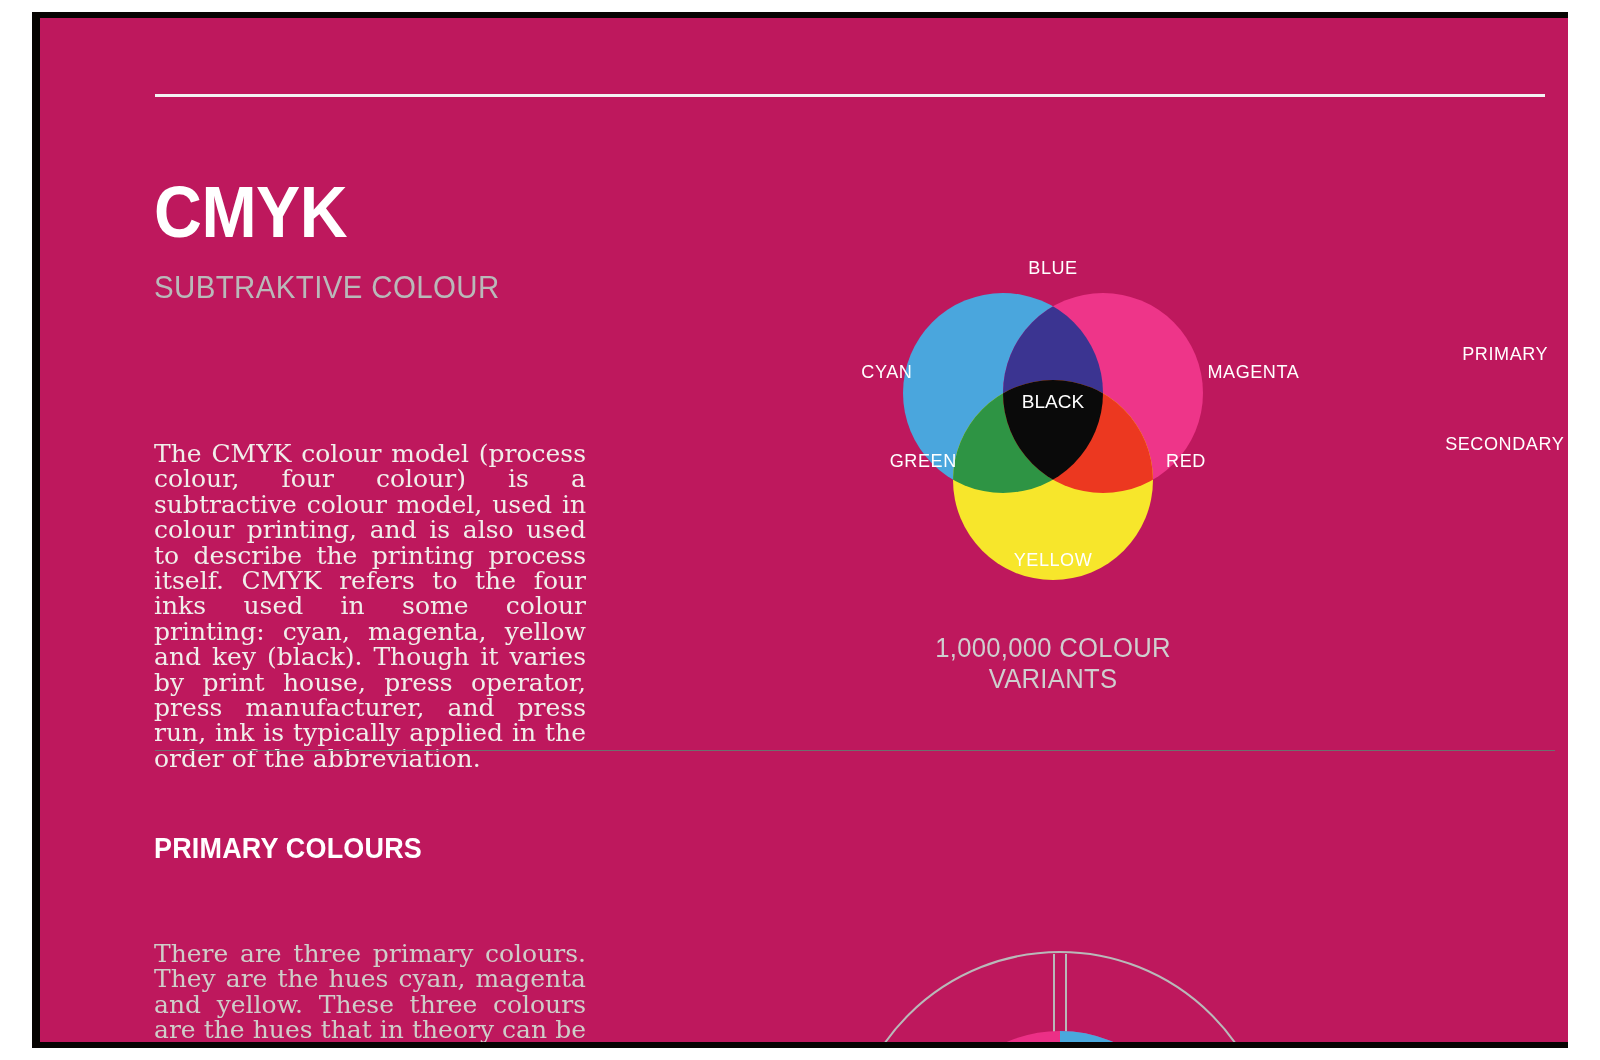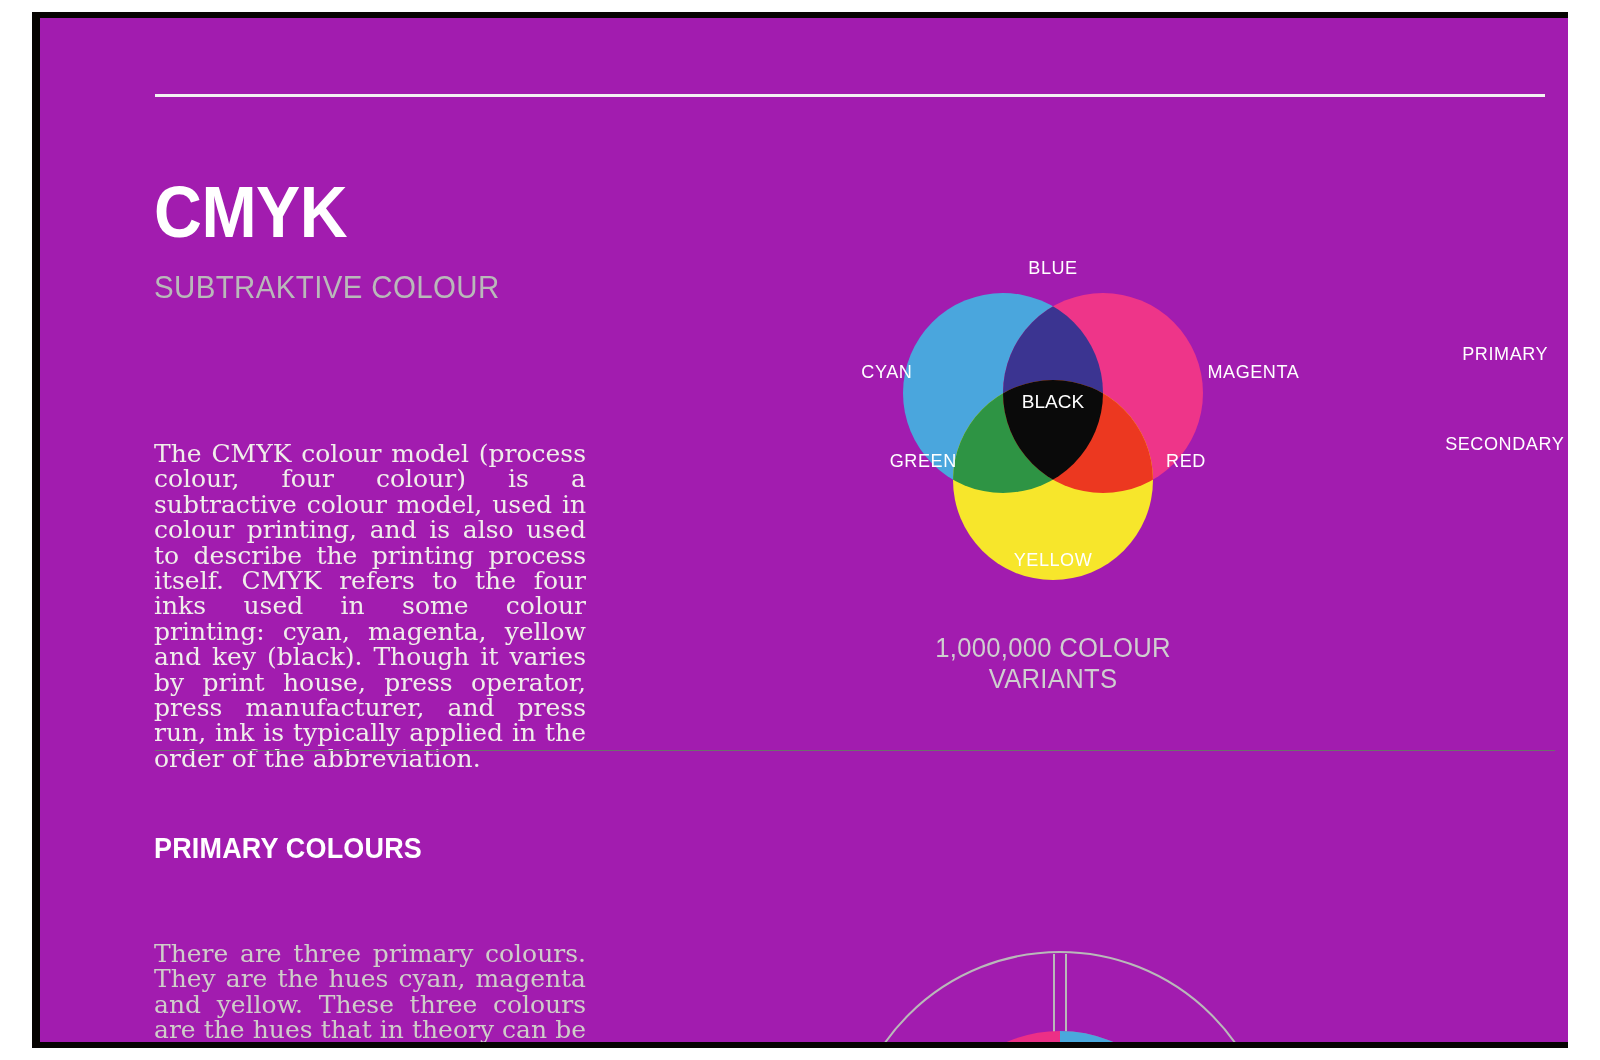--- a/index.html
+++ b/index.html
@@ -24,21 +24,21 @@
     height: 1036px;
     background: #070402;
     box-shadow: 0 0 0 0 #000;
   }
   #page {
     position: absolute;
     left: 40px;
     top: 18px;
     width: 1528px;
     height: 1024px;
-    background: #a21caf;
+    background: #be185d;
     overflow: hidden;
   }
 
   
   .rule-top {
     position: absolute;
     left: 115px;
     top: 76px;
     width: 1390px;
     height: 3px;

